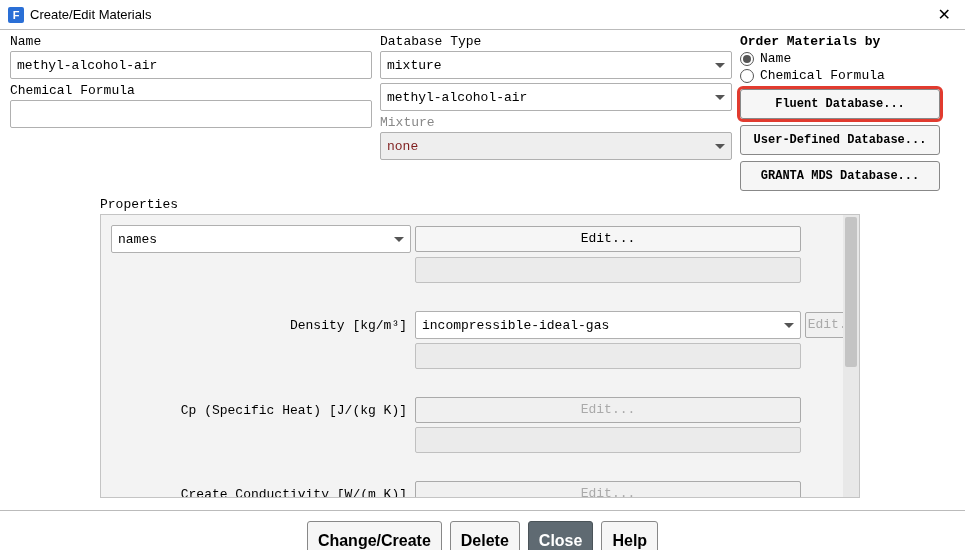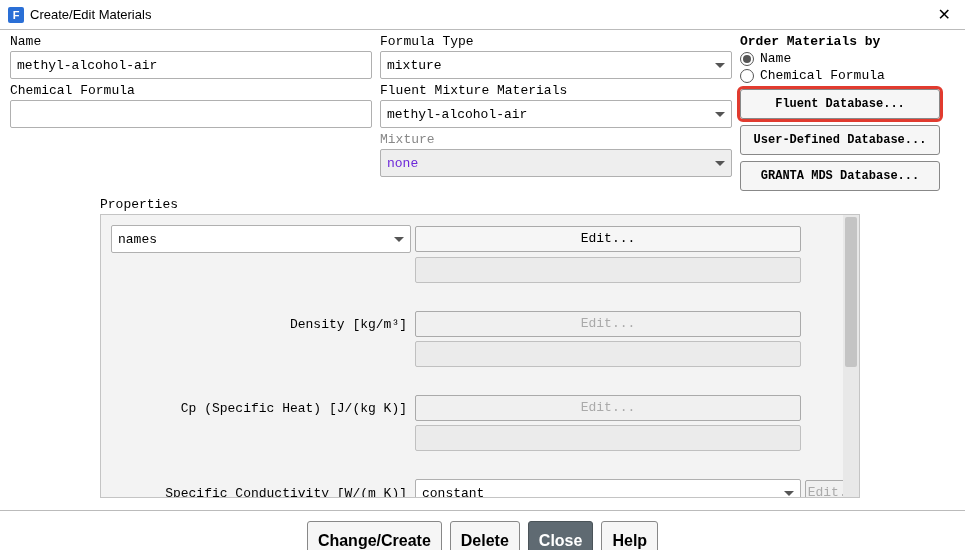--- a/index.html
+++ b/index.html
@@ -50,21 +50,21 @@
     background: #fff;
     height: 28px;
     padding: 10px 6px;
     font-family: "Courier New", monospace;
     font-size: 13px;
   }
   .select-box {
     display: flex; align-items: center; justify-content: space-between;
     cursor: pointer;
   }
-  .select-box.disabled { background: #eeeeee; color: #6d28d9; }
+  .select-box.disabled { background: #eeeeee; color: #7f1d1d; }
   .dropdown-arrow {
     width: 0; height: 0;
     border-left: 5px solid transparent;
     border-right: 5px solid transparent;
     border-top: 5px solid #555;
   }
   .col { padding: 0 4px; }
   .col .block { margin-bottom: 4px; }
   .order-box { padding: 0 4px; }
   .radio-row { display: flex; align-items: center; gap: 6px; margin-bottom: 2px; font-family: "Courier New", monospace; }
@@ -200,28 +200,27 @@
       <input class="text-input" value="methyl-alcohol-air" style="">
     </div>
     <div class="block">
       <div class="field-label">Chemical Formula</div>
       <input class="text-input" value="" style="">
     </div>
   </div>
 
   <div class="col">
     <div class="block">
-      <div class="field-label">Formula Type</div>
+      <div class="field-label">Database Type</div>
       <div class="select-box">
         <span>mixture</span>
         <span class="dropdown-arrow"></span>
       </div>
     </div>
     <div class="block">
-      <div class="field-label">Fluent Mixture Materials</div>
       <div class="select-box">
         <span>methyl-alcohol-air</span>
         <span class="dropdown-arrow"></span>
       </div>
     </div>
     <div class="block">
       <div class="field-label" style="color:#888">Mixture</div>
       <div class="select-box disabled">
         <span>none</span>
         <span class="dropdown-arrow"></span>
@@ -258,44 +257,44 @@
         <div class="small-button">Edit...</div>
       </div>
       <div class="prop-row-sub">
         <div></div>
         <div class="ghost-input"></div>
         <div></div>
       </div>
 
       <div class="prop-row-head">
         <div class="prop-label">Density [kg/m³]</div>
+        <div class="select-box">
+          <span>incompressible-ideal-gas</span>
+          <span class="dropdown-arrow"></span>
+        </div>
         <div class="small-button disabled">Edit...</div>
       </div>
       <div class="prop-row-sub">
         <div></div>
         <div class="ghost-input"></div>
         <div></div>
       </div>
 
       <div class="prop-row-head">
         <div class="prop-label">Cp (Specific Heat) [J/(kg K)]</div>
         <div class="small-button disabled">Edit...</div>
       </div>
       <div class="prop-row-sub">
         <div></div>
         <div class="ghost-input"></div>
         <div></div>
       </div>
 
       <div class="prop-row-head">
-        <div class="prop-label">Specific Conductivity [W/(m K)]</div>
-        <div class="select-box">
-          <span>constant</span>
-          <span class="dropdown-arrow"></span>
-        </div>
+        <div class="prop-label">Create Conductivity [W/(m K)]</div>
         <div class="small-button disabled">Edit...</div>
       </div>
       <div class="prop-row-sub">
         <div></div>
         <input class="text-input" style="background: rgb(255, 255, 255);" value="0.0454">
         <div></div>
       </div>
 
     </div>
 

